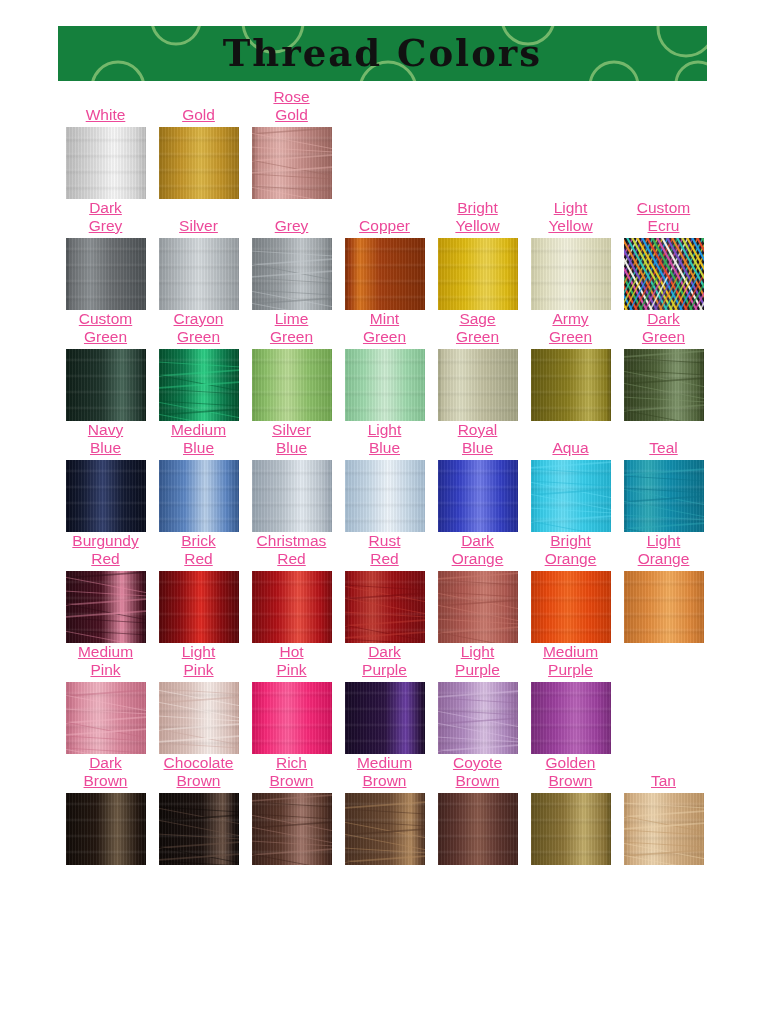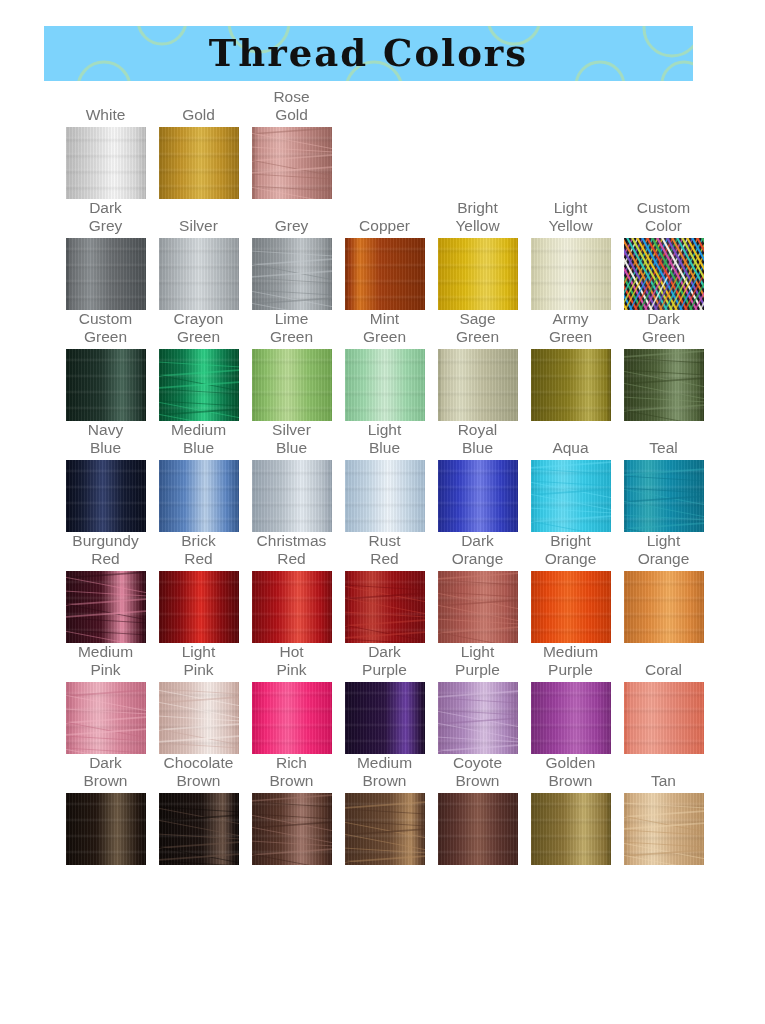--- a/index.html
+++ b/index.html
@@ -12,25 +12,25 @@
     width: 765px;
     height: 1024px;
     font-family: "Liberation Sans", sans-serif;
     overflow: hidden;
     position: relative;
   }
 
   
   #banner {
     position: absolute;
-    left: 44px;
+    left: 58px;
     top: 26px;
     width: 649px;
     height: 55px;
-    background: #7dd3fc;
+    background: #15803d;
     overflow: hidden;
   }
   #banner .rings {
     position: absolute;
     inset: 0;
     opacity: 0.55;
   }
   #banner-title {
     position: relative;
     text-align: center;
@@ -59,26 +59,27 @@
     width: 93px;
     display: flex;
     flex-direction: column;
     align-items: center;
     justify-content: flex-end;
   }
   .cell.empty { visibility: hidden; }
 
   .label {
     font-size: 15.5px;
-    color: #737373;
+    color: #ec4899;
     line-height: 18px;
     text-align: center;
     width: 93px;
     margin-bottom: 3px;
     font-weight: 400;
+    text-decoration: underline;
   }
   .label .ln { display: block; }
 
   .swatch {
     width: 80px;
     height: 72px;
     position: relative;
     overflow: hidden;
     flex: 0 0 auto;
   }
@@ -244,21 +245,21 @@
           <span class="ln">Yellow</span>
         </div>
         <div class="swatch" style="background: linear-gradient(to right, rgb(208, 206, 170) 0%, rgb(228, 226, 195) 18%, rgb(241, 240, 220) 44%, rgb(228, 226, 195) 70%, rgb(208, 206, 170) 100%);">
           <div class="fibre"></div>
           <div class="sheenband"></div>
         </div>
       </div>
       <div class="cell">
         <div class="label">
           <span class="ln">Custom</span>
-          <span class="ln">Color</span>
+          <span class="ln">Ecru</span>
         </div>
         <div class="swatch" style="background: linear-gradient(to right, rgb(23, 20, 28) 0%, rgb(42, 38, 48) 24%, rgb(58, 53, 68) 50%, rgb(42, 38, 48) 76%, rgb(23, 20, 28) 100%);">
           <div class="fibre"></div>
           <div class="sheenband"></div>
           <div class="strands" style="opacity: 1;"><svg width="80" height="72" viewBox="0 0 80 72" aria-hidden="true">
               <line x1="-40" y1="-6" x2="6" y2="78" stroke="#e8c21f" stroke-width="2.1"></line>
               <line x1="-32" y1="78" x2="12" y2="-6" stroke="#d34fa8" stroke-width="1.5" opacity="0.85"></line>
               <line x1="-35" y1="-6" x2="11" y2="78" stroke="#1f9be8" stroke-width="2.1"></line>
               <line x1="-27" y1="78" x2="17" y2="-6" stroke="#f0f0e6" stroke-width="1.5" opacity="0.85"></line>
               <line x1="-30" y1="-6" x2="16" y2="78" stroke="#e84a2a" stroke-width="2.1"></line>
@@ -707,29 +708,20 @@
       <div class="cell">
         <div class="label">
           <span class="ln">Medium</span>
           <span class="ln">Purple</span>
         </div>
         <div class="swatch" style="background: linear-gradient(to right, rgb(122, 44, 124) 0%, rgb(156, 64, 158) 30%, rgb(184, 99, 184) 56%, rgb(156, 64, 158) 82%, rgb(122, 44, 124) 100%);">
           <div class="fibre"></div>
           <div class="sheenband"></div>
         </div>
       </div>
-      <div class="cell">
-        <div class="label">
-          <span class="ln">Coral</span>
-        </div>
-        <div class="swatch" style="background: linear-gradient(to right, rgb(221, 106, 82) 0%, rgb(233, 138, 120) 8%, rgb(242, 162, 145) 34%, rgb(233, 138, 120) 60%, rgb(221, 106, 82) 100%);">
-          <div class="fibre"></div>
-          <div class="sheenband"></div>
-        </div>
-      </div>
     </div>
     <div class="row">
       <div class="cell">
         <div class="label">
           <span class="ln">Dark</span>
           <span class="ln">Brown</span>
         </div>
         <div class="swatch" style="background: linear-gradient(to right, rgb(18, 12, 8) 0%, rgb(35, 23, 16) 38%, rgb(109, 90, 68) 64%, rgb(35, 23, 16) 90%, rgb(18, 12, 8) 100%);">
           <div class="fibre"></div>
           <div class="sheenband"></div>

